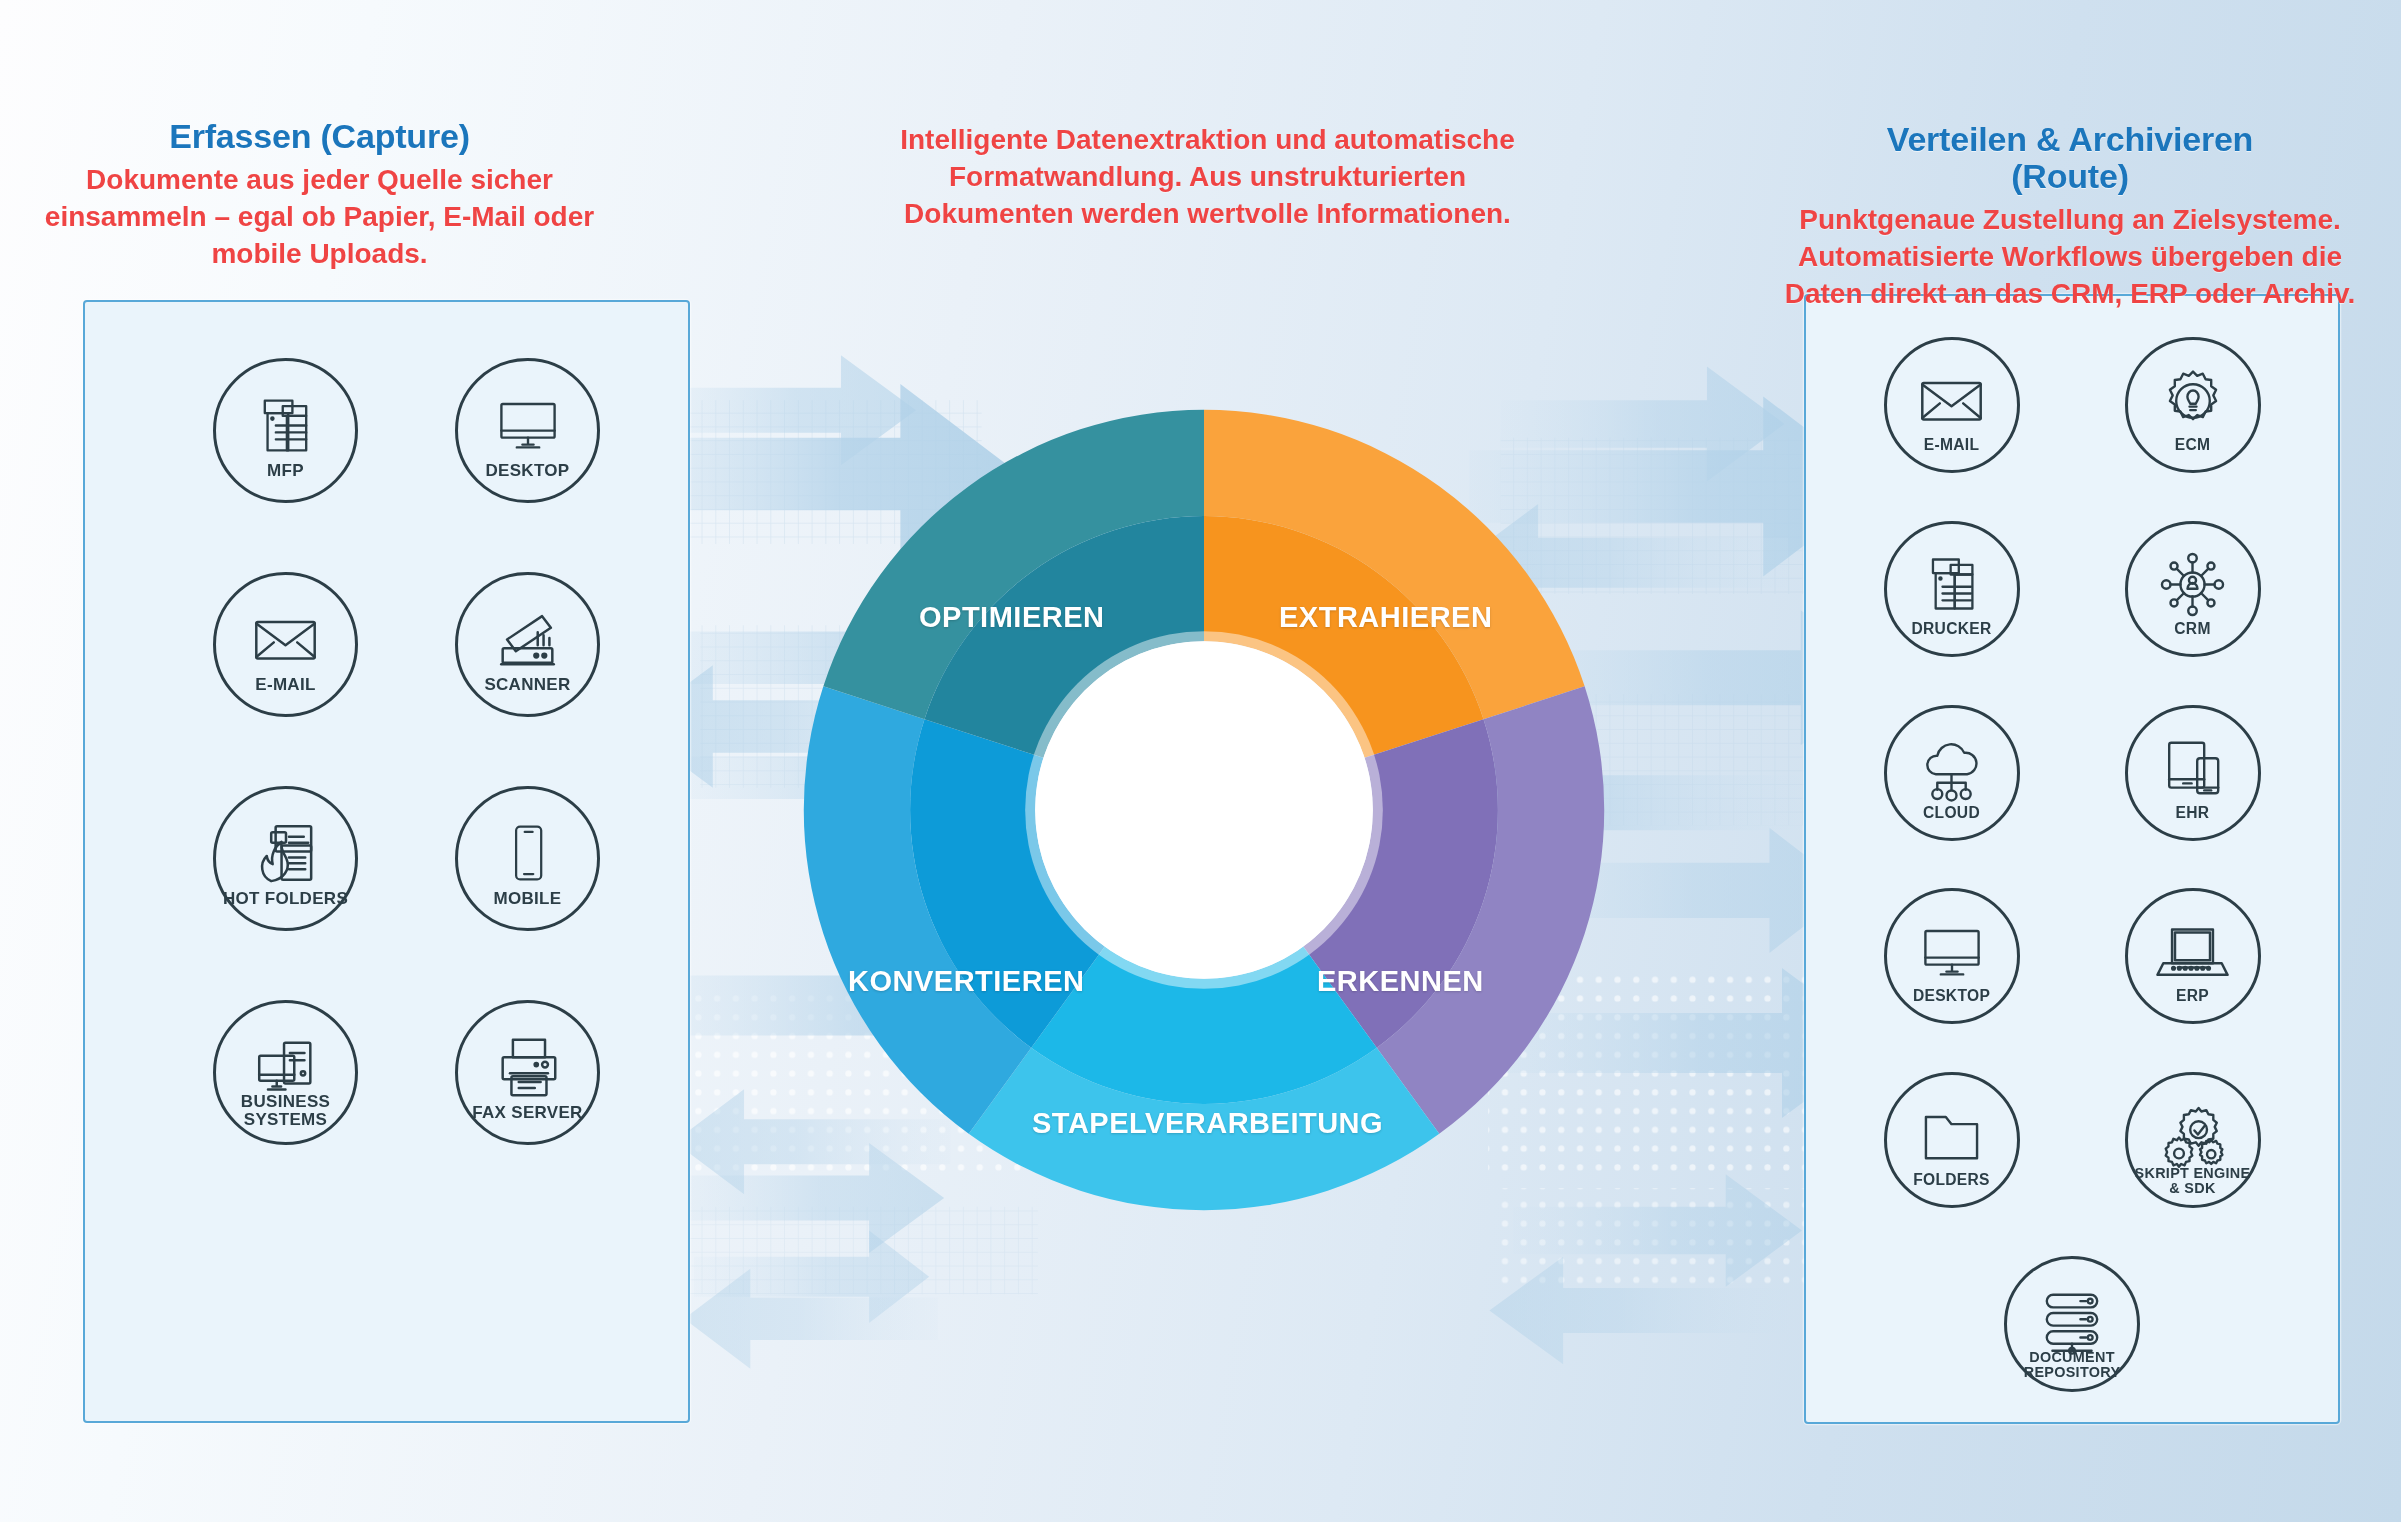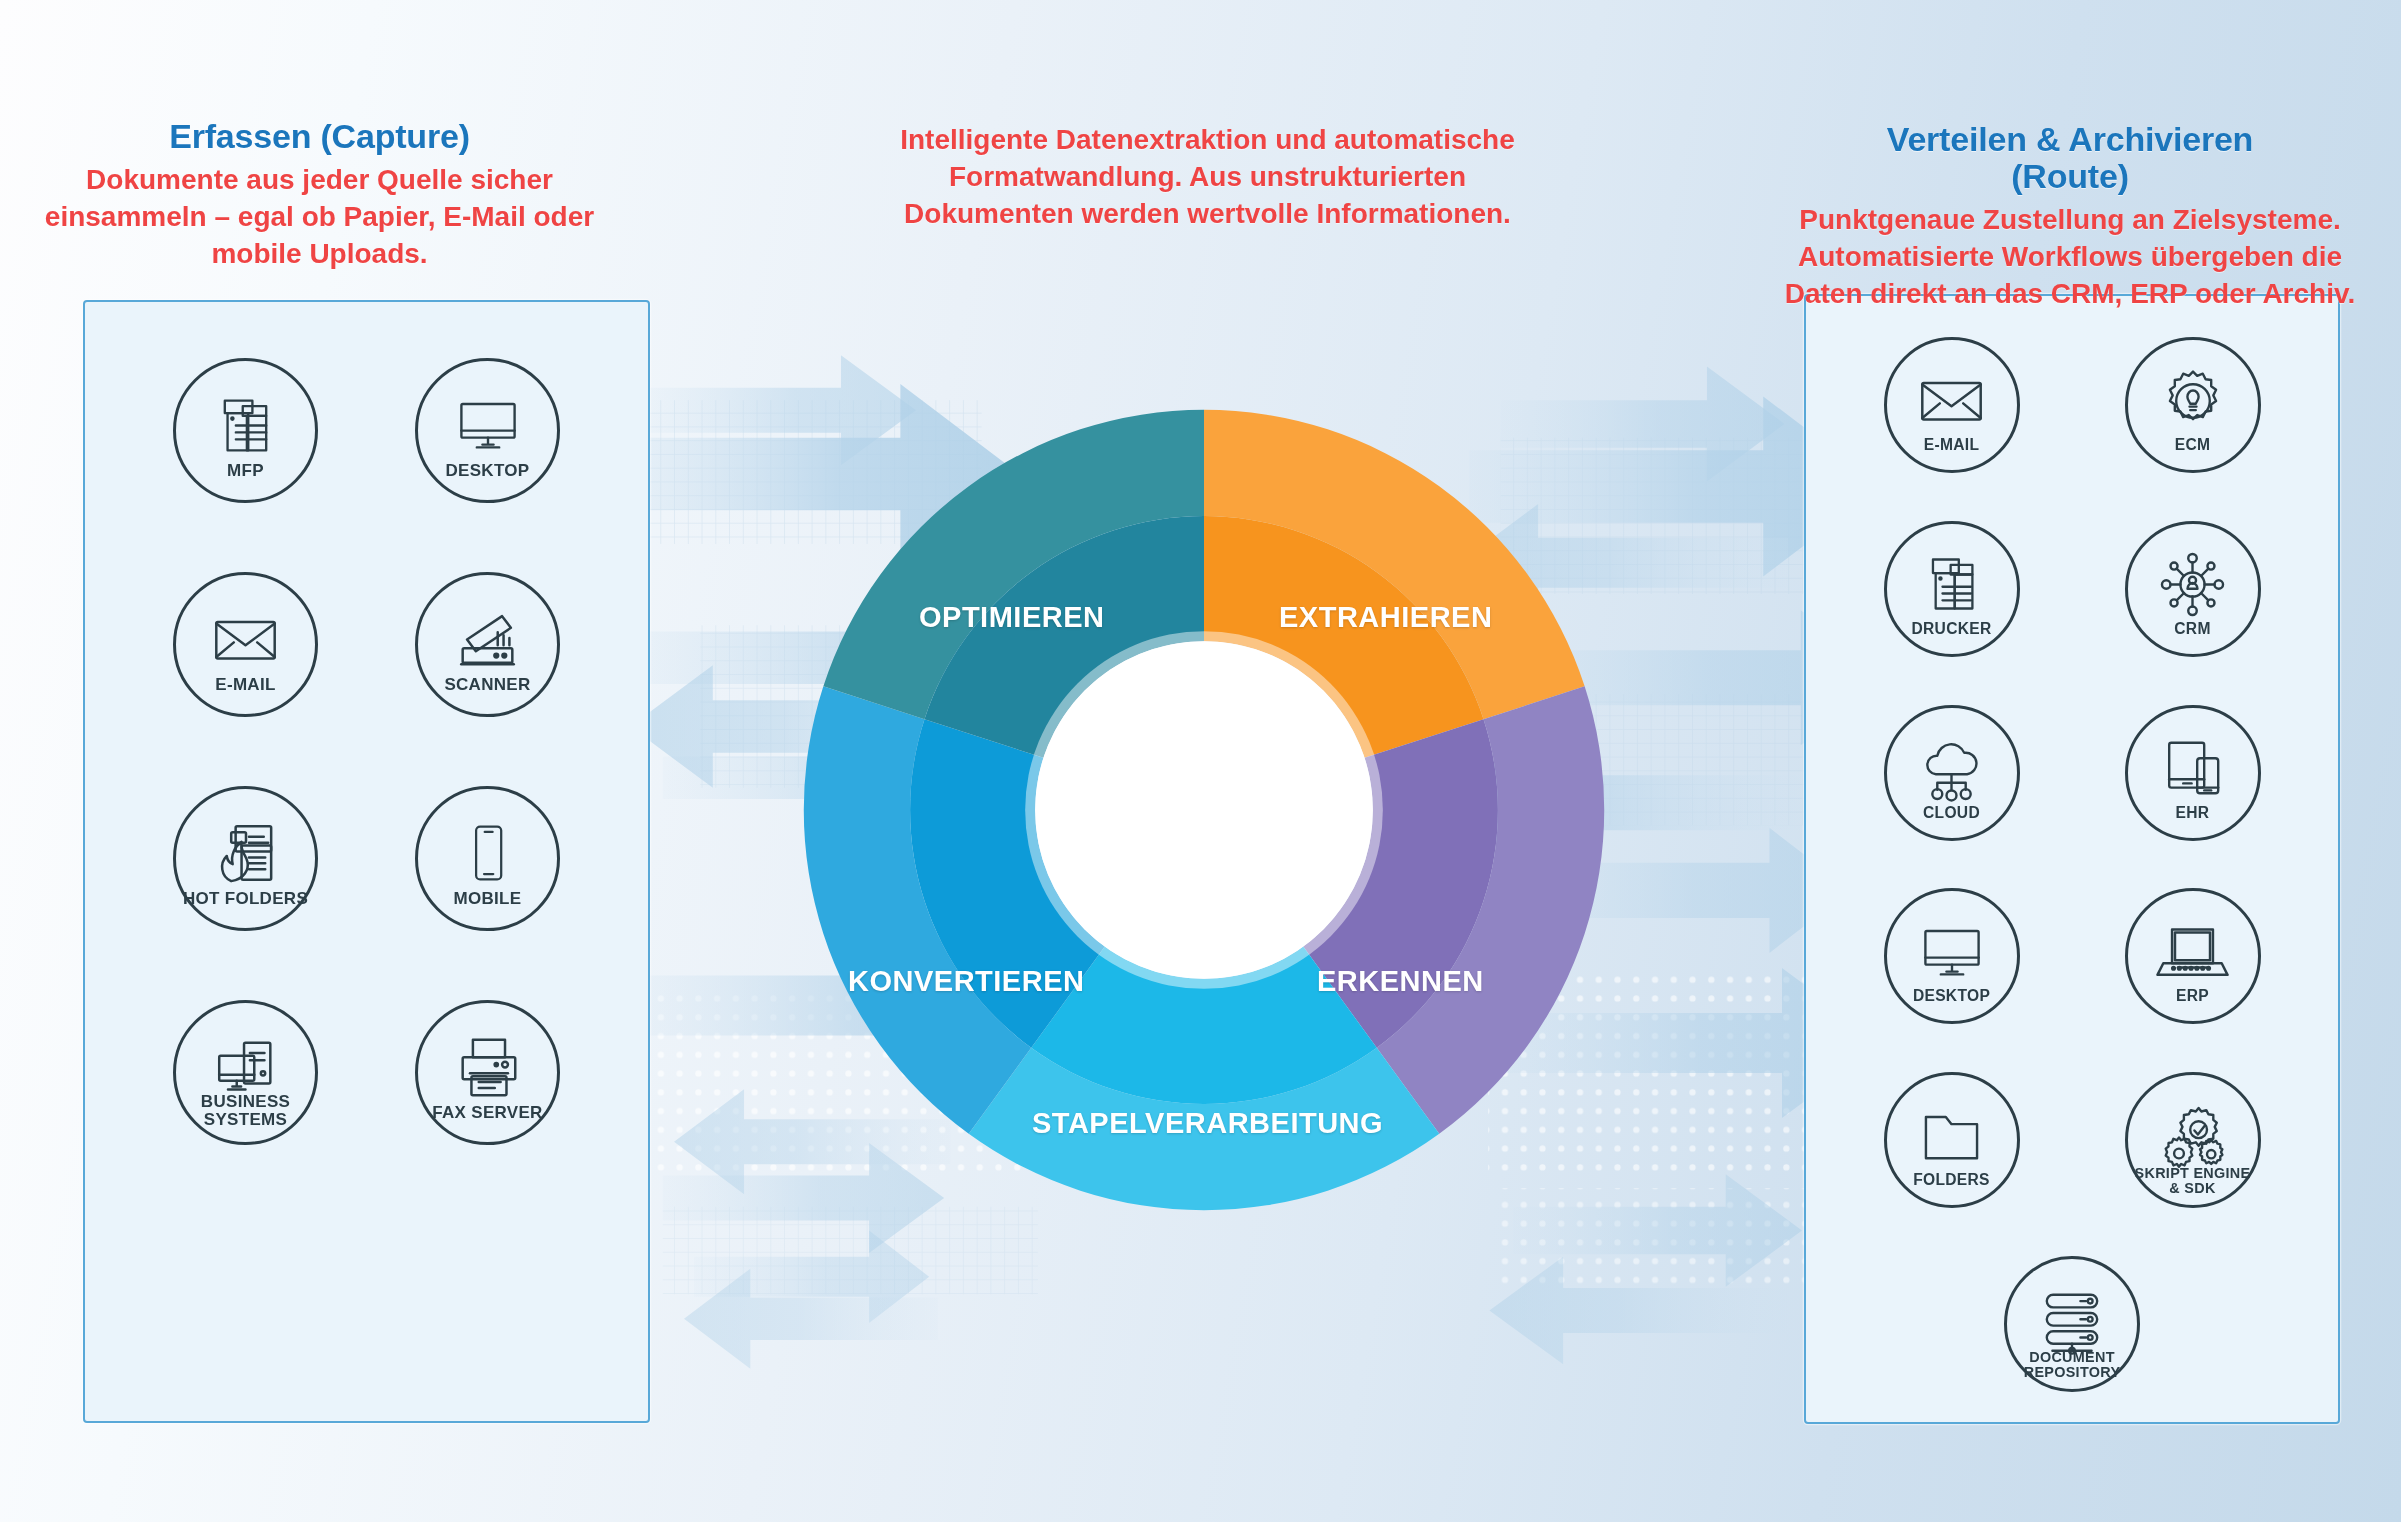--- a/index.html
+++ b/index.html
@@ -29,21 +29,21 @@
   #head-route{left:1770px;top:97px;width:600px;}
 
   
   .panel{
     position:absolute;z-index:4;
     background:#eaf4fb;
     border:2.5px solid #58a8d8;
     border-radius:4px;
     box-shadow:0 0 0 1.3px rgba(255,255,255,.45);
   }
-  #panel-capture{left:83px;top:300px;width:563px;height:1119px;}
+  #panel-capture{left:83px;top:300px;width:563px;height:1119px;padding-left:40px;}
   #panel-route{left:1804px;top:294px;width:532px;height:1126px;}
 
   .icon-grid{display:flex;flex-wrap:wrap;justify-content:center;align-content:flex-start;}
   #panel-capture .icon-grid{padding:34px 44px 0 44px;gap:26px 54px;}
   #panel-route  .icon-grid{padding:24px 33px 0 33px;gap:13.8px 35px;}
 
   .icon-cell{display:flex;flex-direction:column;align-items:center;justify-content:center;position:relative;}
   #panel-capture .icon-cell{width:188px;height:188px;}
   #panel-route  .icon-cell{width:206px;height:170px;}
 

